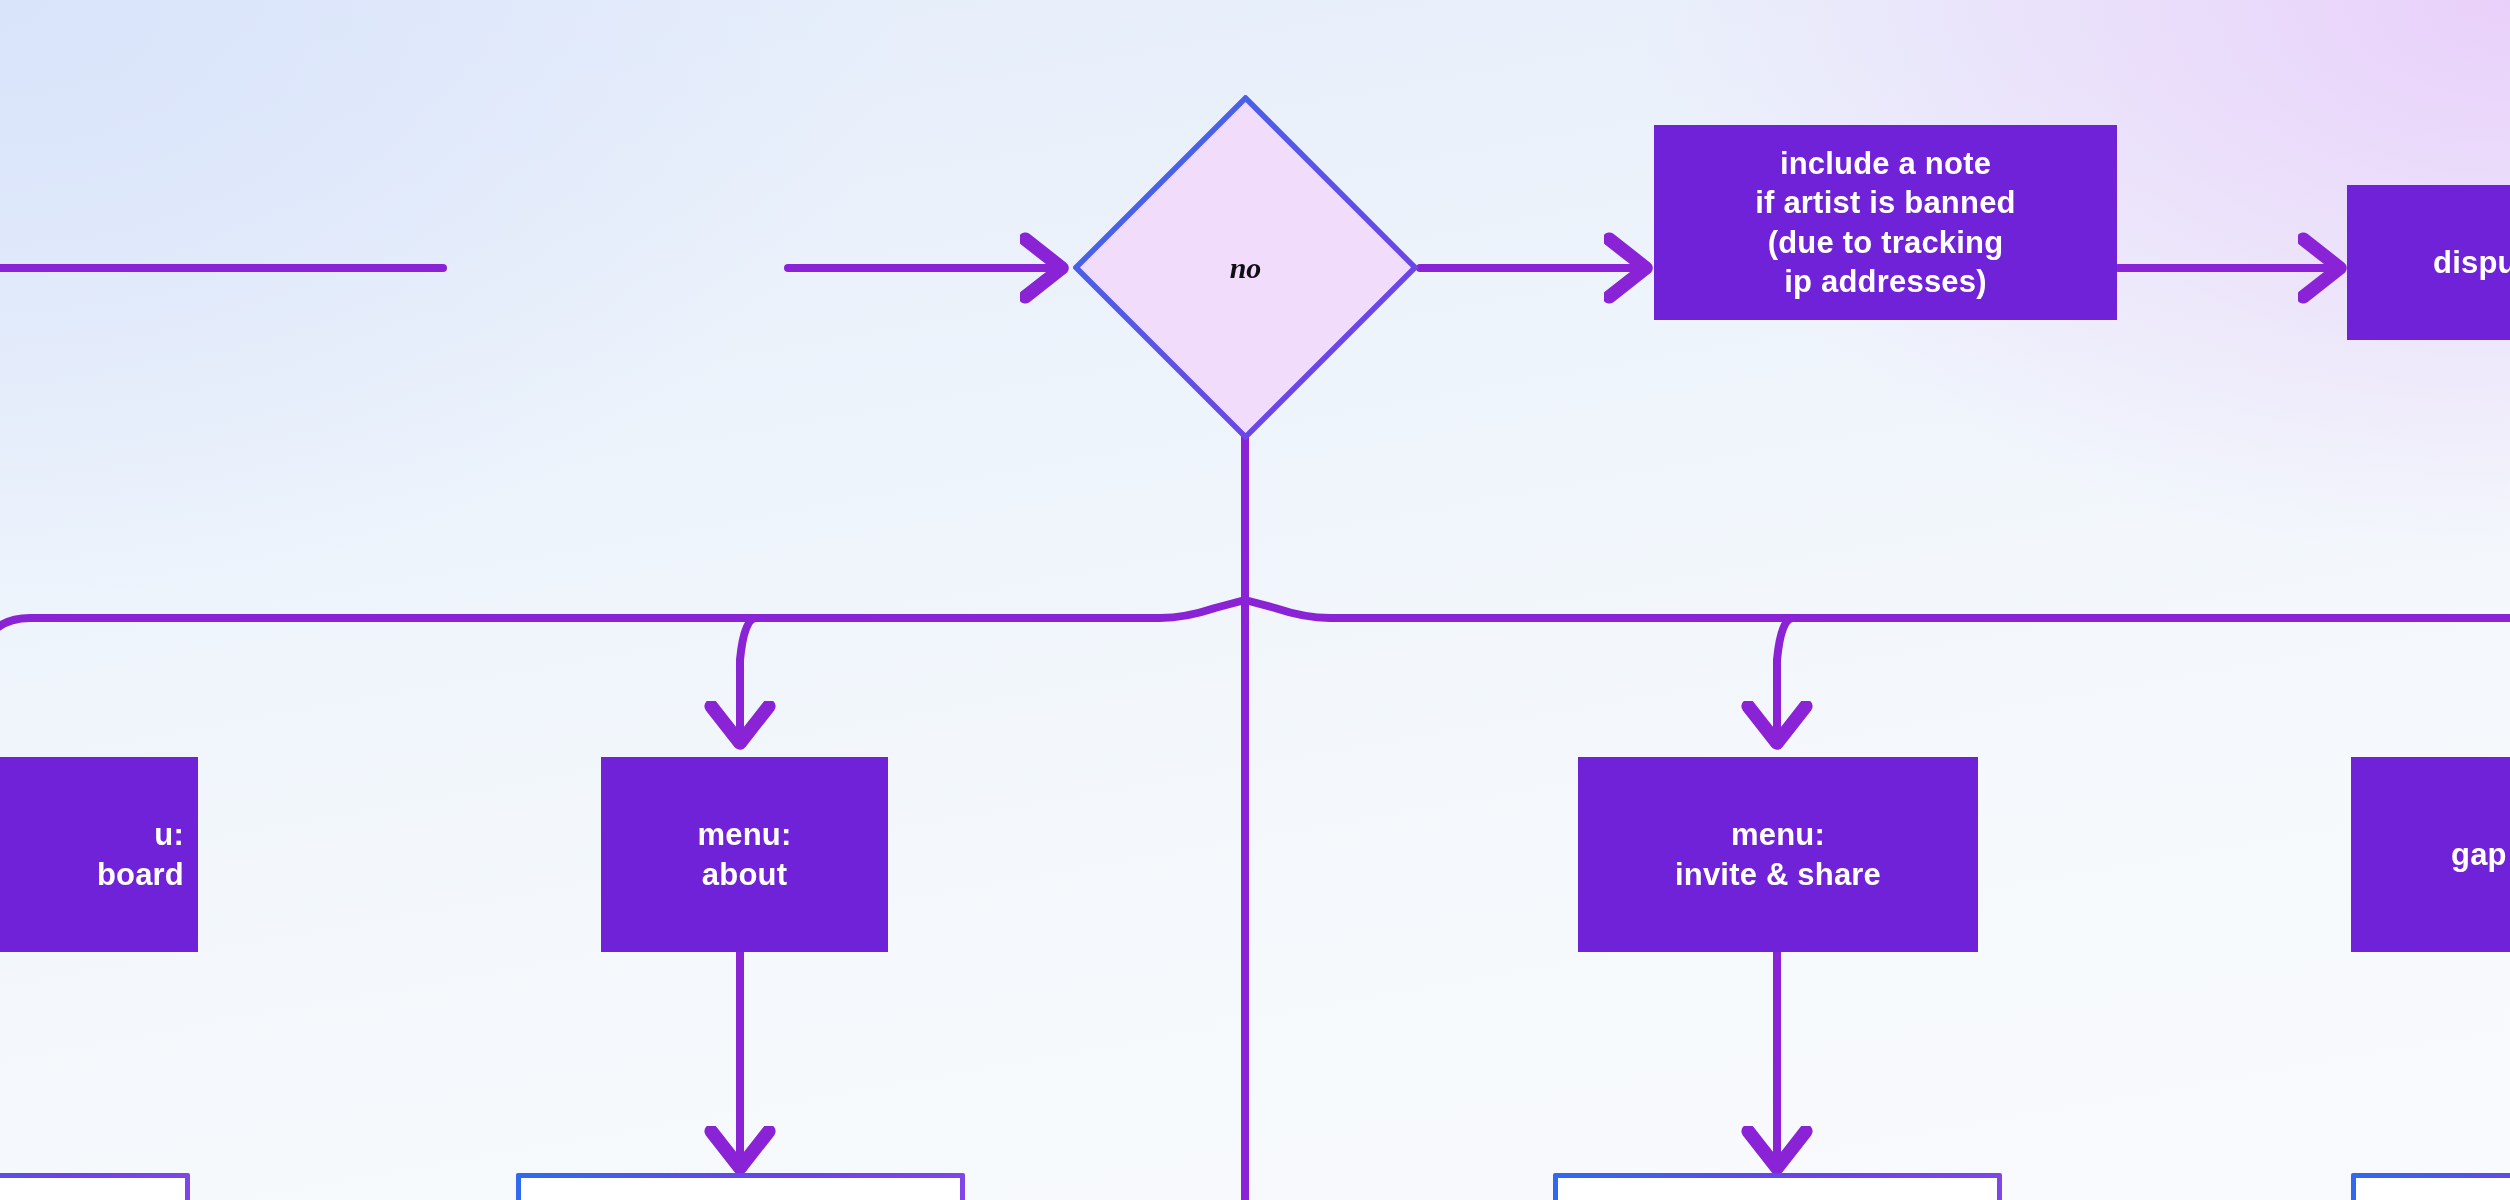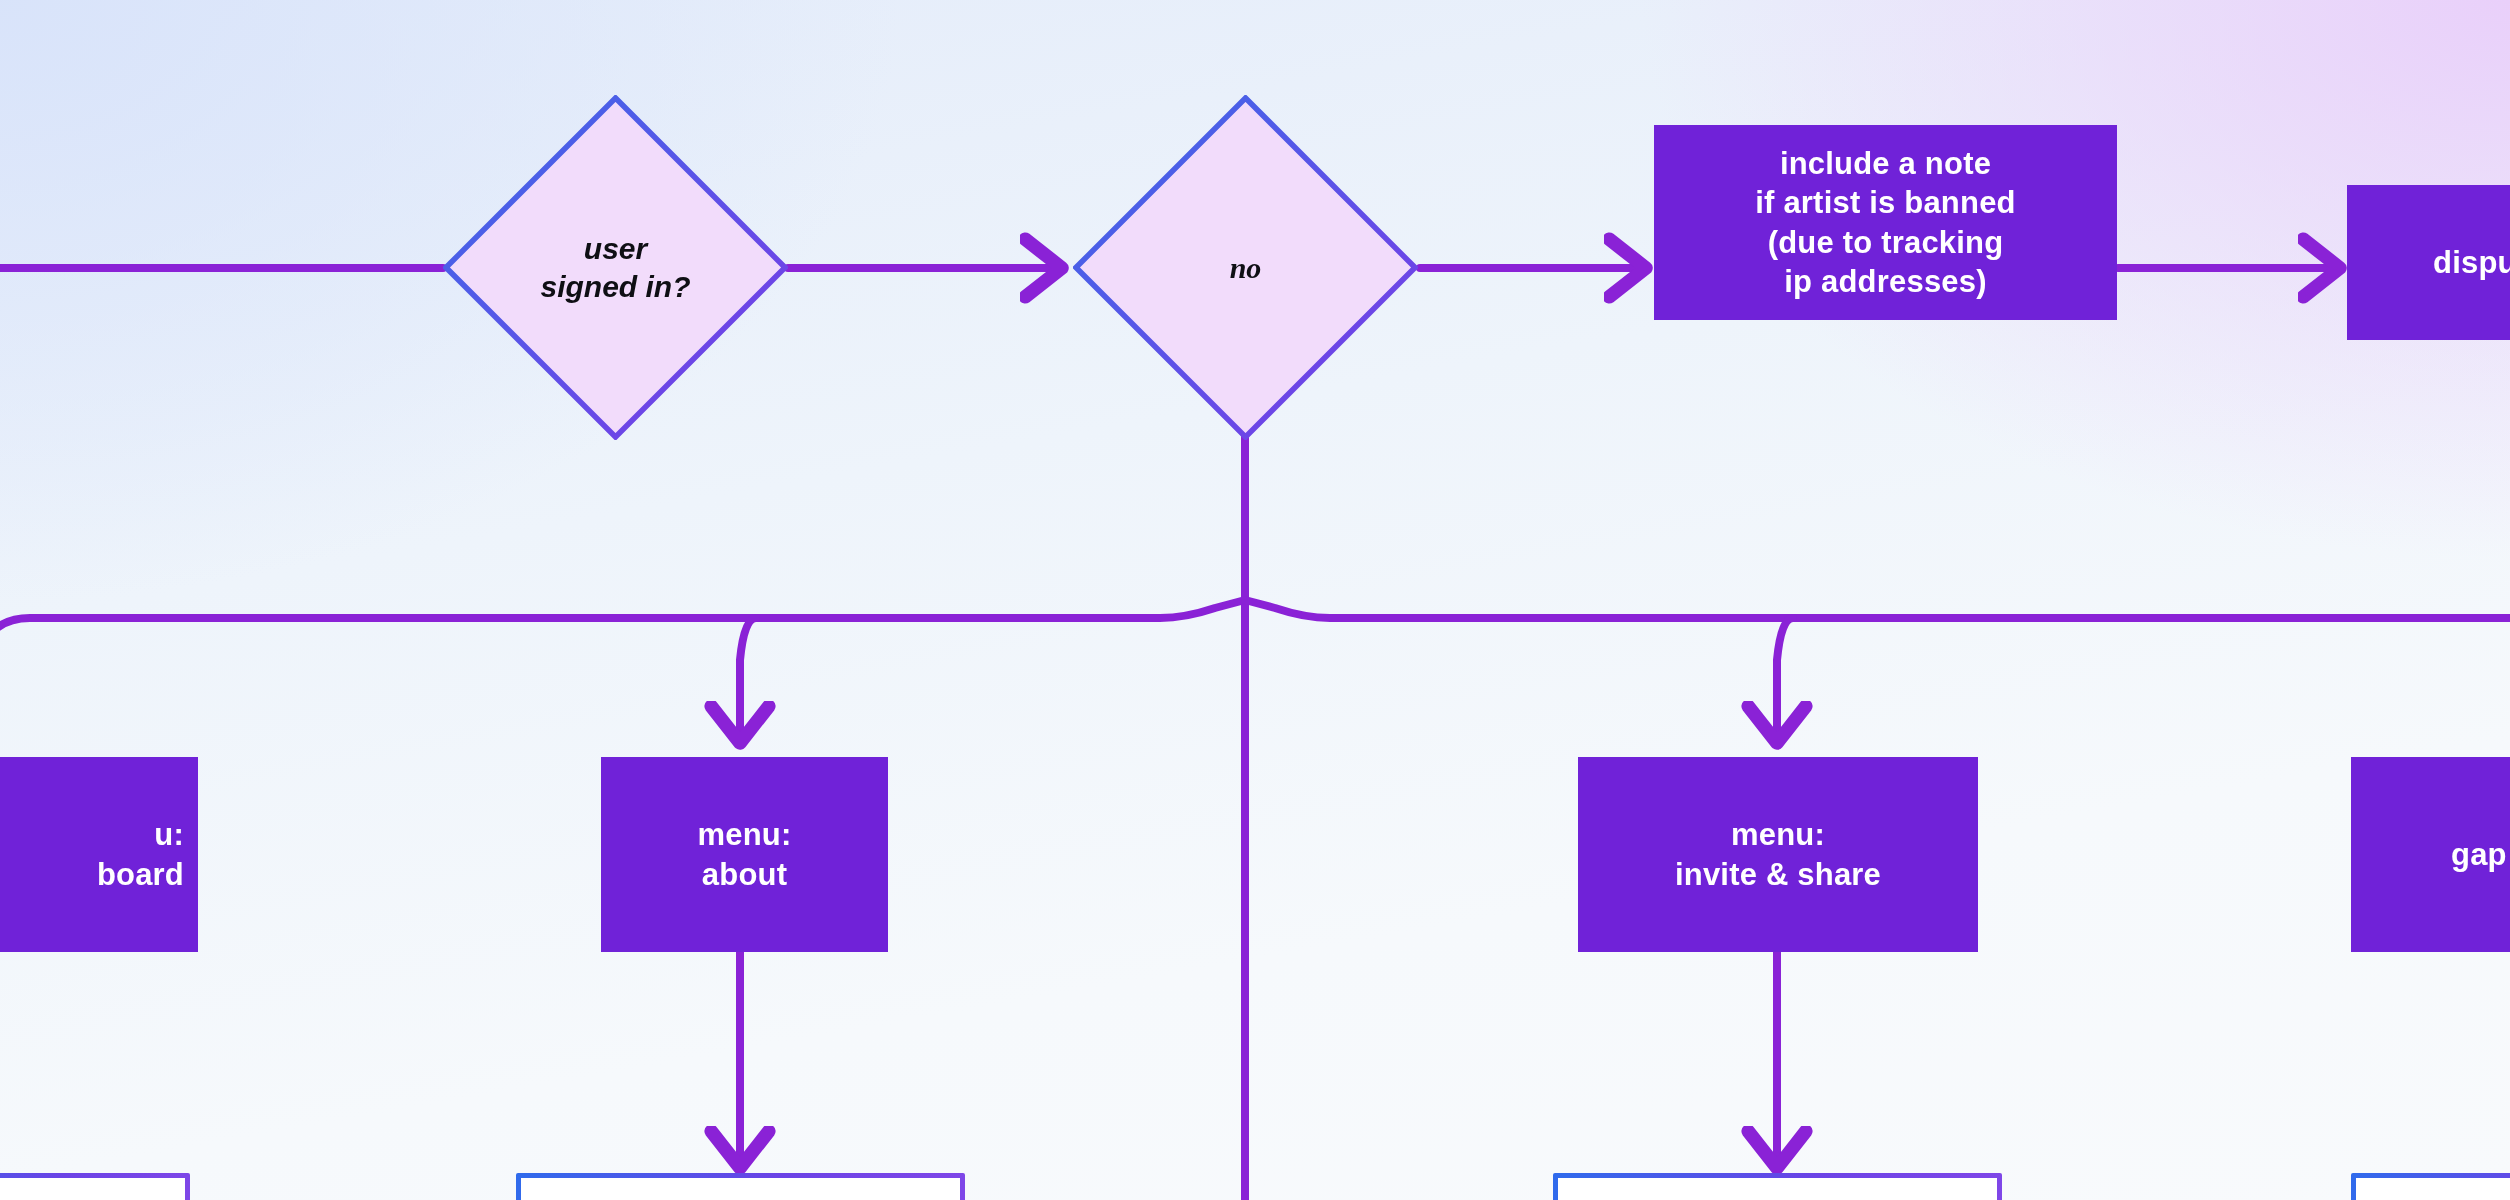--- a/index.html
+++ b/index.html
@@ -114,33 +114,20 @@
       <path d="M 756,618 Q 744,618 740,660 L 740,735" marker-end="url(#arrowD)"></path>
 
       <path d="M 1793,618 Q 1781,618 1777,660 L 1777,735" marker-end="url(#arrowD)"></path>
 
       <path d="M 740,952 L 740,1160" marker-end="url(#arrowD)"></path>
 
       <path d="M 1777,952 L 1777,1160" marker-end="url(#arrowD)"></path>
     </g>
   </svg>
 
-  <div class="diamond" style="left:443px; top:95px; width:345px; height:345px;">
-    <svg class="dshape" viewBox="0 0 345 345" preserveAspectRatio="none">
-      <defs>
-        <linearGradient id="dgrad1" x1="0" y1="0" x2="1" y2="1">
-          <stop offset="0%" stop-color="#3b6be8"></stop>
-          <stop offset="100%" stop-color="#7c3ae6"></stop>
-        </linearGradient>
-      </defs>
-      <polygon points="172.5,3 342,172.5 172.5,342 3,172.5" fill="#f2dcfb" stroke="url(#dgrad1)" stroke-width="5.5"></polygon>
-    </svg>
-    <div class="dlabel" style="font-size:30px;">user
-signed in?</div>
-  </div>
 
   <div class="diamond" style="left:1073px; top:95px; width:345px; height:345px;font-family:Liberation Serif, serif;">
     <svg class="dshape" viewBox="0 0 345 345" preserveAspectRatio="none">
       <defs>
         <linearGradient id="dgrad2" x1="0" y1="0" x2="1" y2="1">
           <stop offset="0%" stop-color="#3b6be8"></stop>
           <stop offset="100%" stop-color="#7c3ae6"></stop>
         </linearGradient>
       </defs>
       <polygon points="172.5,3 342,172.5 172.5,342 3,172.5" fill="#f2dcfb" stroke="url(#dgrad2)" stroke-width="5.5"></polygon>

